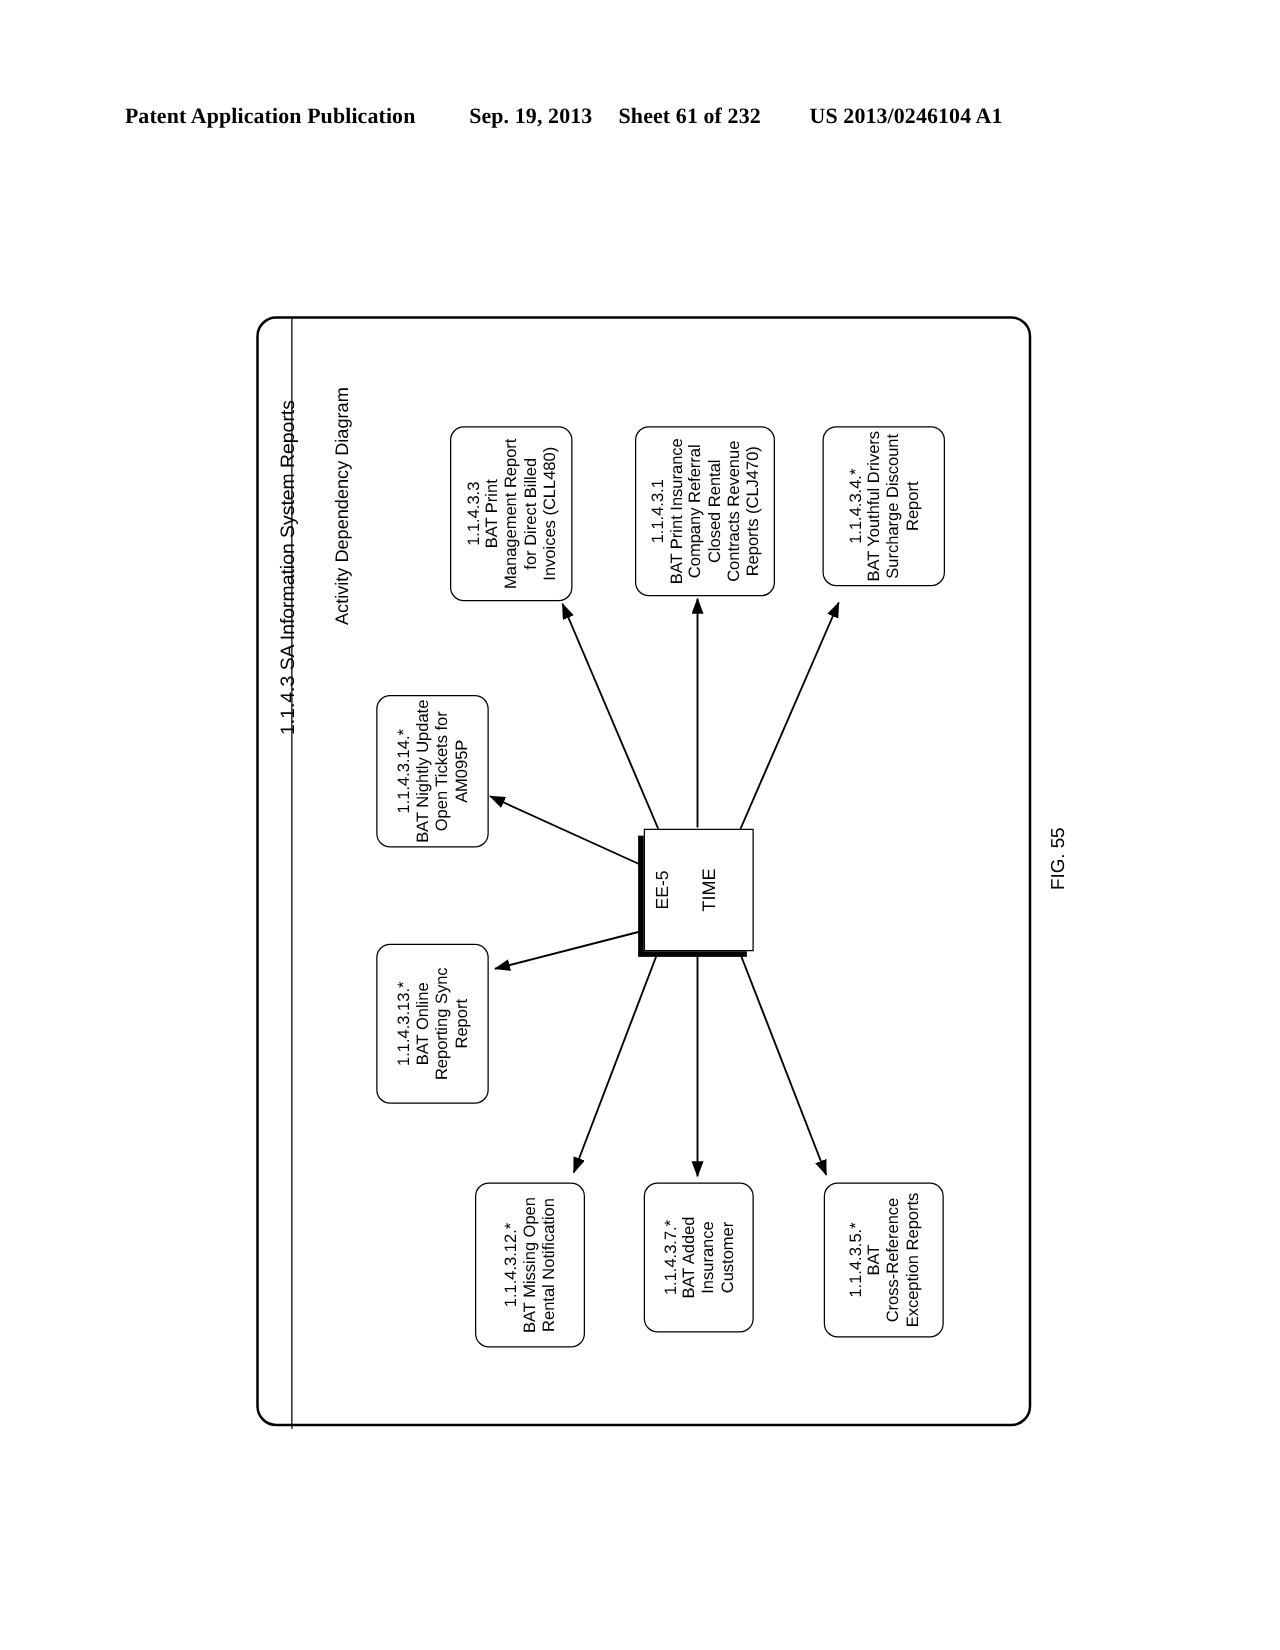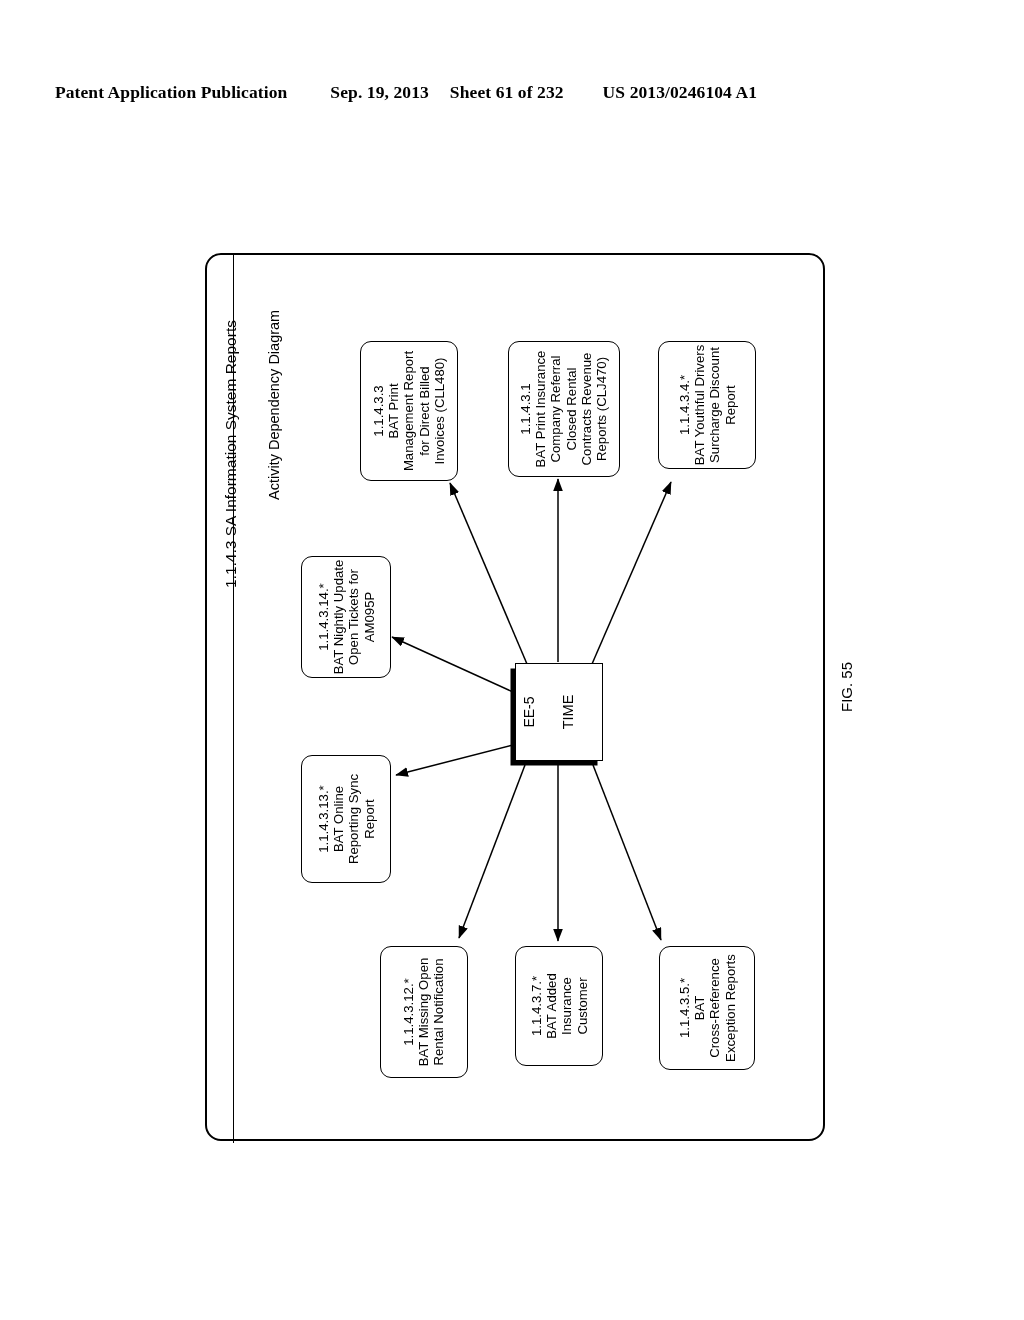--- a/index.html
+++ b/index.html
@@ -21,20 +21,21 @@
     position: absolute;
     left: 0;
     top: 82px;
     width: 812px;
     text-align: center;
     font-family: "Liberation Serif", serif;
     font-weight: bold;
     font-size: 17.5px;
     letter-spacing: 0.1px;
     white-space: nowrap;
+    padding-left: 45px;
   }
   #patent-header .seg { display: inline-block; }
   #patent-header .gap-lg { display: inline-block; width: 34px; }
   #patent-header .gap-sm { display: inline-block; width: 12px; }
   #patent-header .gap-md { display: inline-block; width: 30px; }
 
   
   #figure-frame {
     position: absolute;
     left: 205px;

